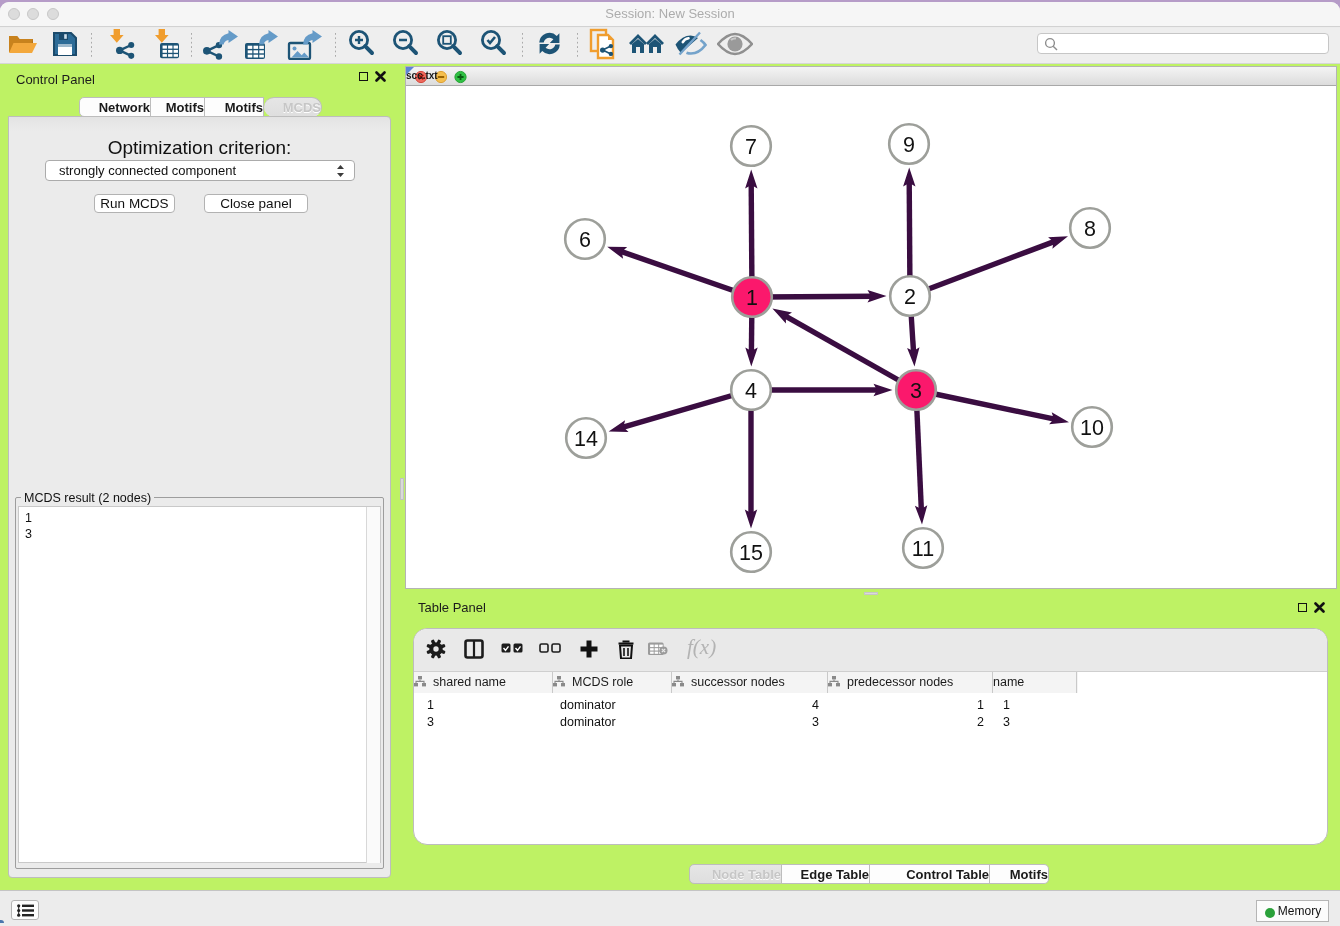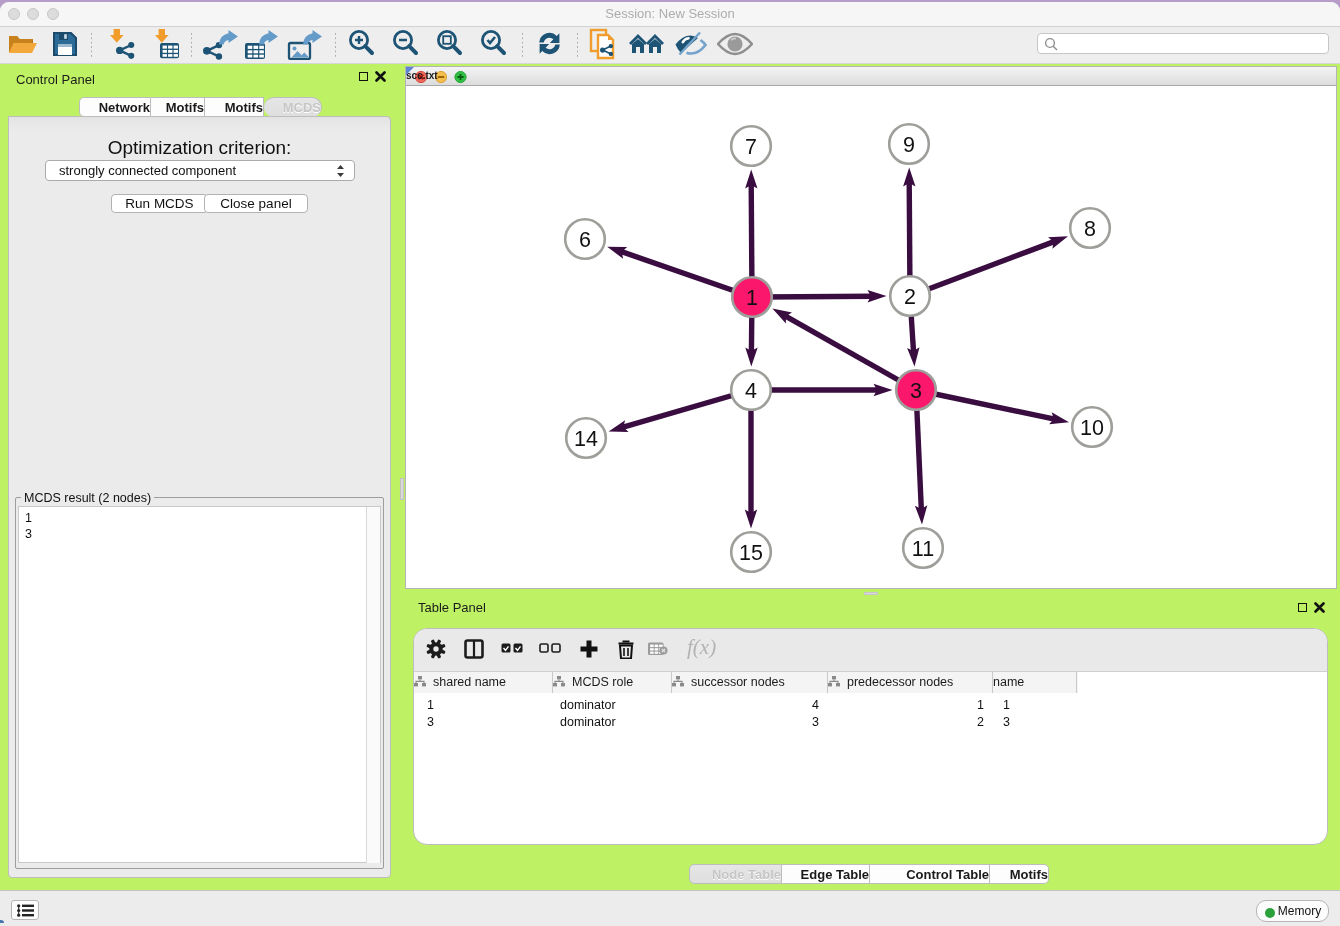--- a/index.html
+++ b/index.html
@@ -72,21 +72,21 @@
 .hcell { border-right:1px solid #c9c9c9; height:21px; line-height:20px; }
 #tp-rows { position:absolute; left:0; top:68px; width:913px; font-size:12.5px; color:#111; }
 .trow { height:16.5px; line-height:16.5px; position:relative; }
 .trow span { position:absolute; }
 #tp-tabs { left:284px; top:269px; }
 #statusbar { position:absolute; left:0; top:888px; width:1340px; height:33px; background:#ececec;
   border-top:1px solid #c4c4c4; }
 #listbtn { position:absolute; left:11px; top:9px; width:28px; height:20px; background:#fcfcfc;
   border:1px solid #b5b5b5; border-radius:3px; }
 #membtn { position:absolute; right:11px; top:9px; width:73px; height:22px; background:#fcfcfc;
-  border:1px solid #b5b5b5; border-radius:10px; font-size:12px; color:#111; line-height:21px; text-align:center; padding-left:14px; }
+  border:1px solid #b5b5b5; border-radius:0; font-size:12px; color:#111; line-height:21px; text-align:center; padding-left:14px; }
 #memdot { position:absolute; left:8px; top:6.5px; width:10px; height:10px; border-radius:50%;
   background:#2aa13a; }
 </style>
 </head>
 <body>
 <div id="win">
   <div id="titlebar">
     <div class="tl" style="left:8px"></div>
     <div class="tl" style="left:27px"></div>
     <div class="tl" style="left:47px"></div>
@@ -251,21 +251,21 @@
         <div class="tab">Motifs</div>
         <div class="tab sel last">MCDS</div>
       </div>
       <div id="ctrl-content">
         <div id="opt-label">Optimization criterion:</div>
         <div id="dropdown">strongly connected component
           <svg width="9" height="14" viewBox="0 0 9 14" style="position:absolute;right:9px;top:3px">
             <path d="M1 5 L4.5 1 L8 5 Z M1 9 L4.5 13 L8 9 Z" fill="#3b3b3b"></path>
             </svg>
         </div>
-        <div class="btn" style="left:102px;width:97px">Run MCDS</div>
+        <div class="btn" style="left:85px;width:81px">Run MCDS</div>
         <div class="btn" style="left:195px;width:104px">Close panel</div>
         <div id="fieldset">
           <div id="fieldlegend">MCDS result (2 nodes)</div>
           <div id="fieldwhite">1<br>3<div id="fieldscroll"></div></div>
         </div>
       </div>
     </div>
     <div id="netwin">
       <div id="nethead">
           <svg width="60" height="14" viewBox="0 0 60 14" style="position:absolute;left:8px;top:3px">

